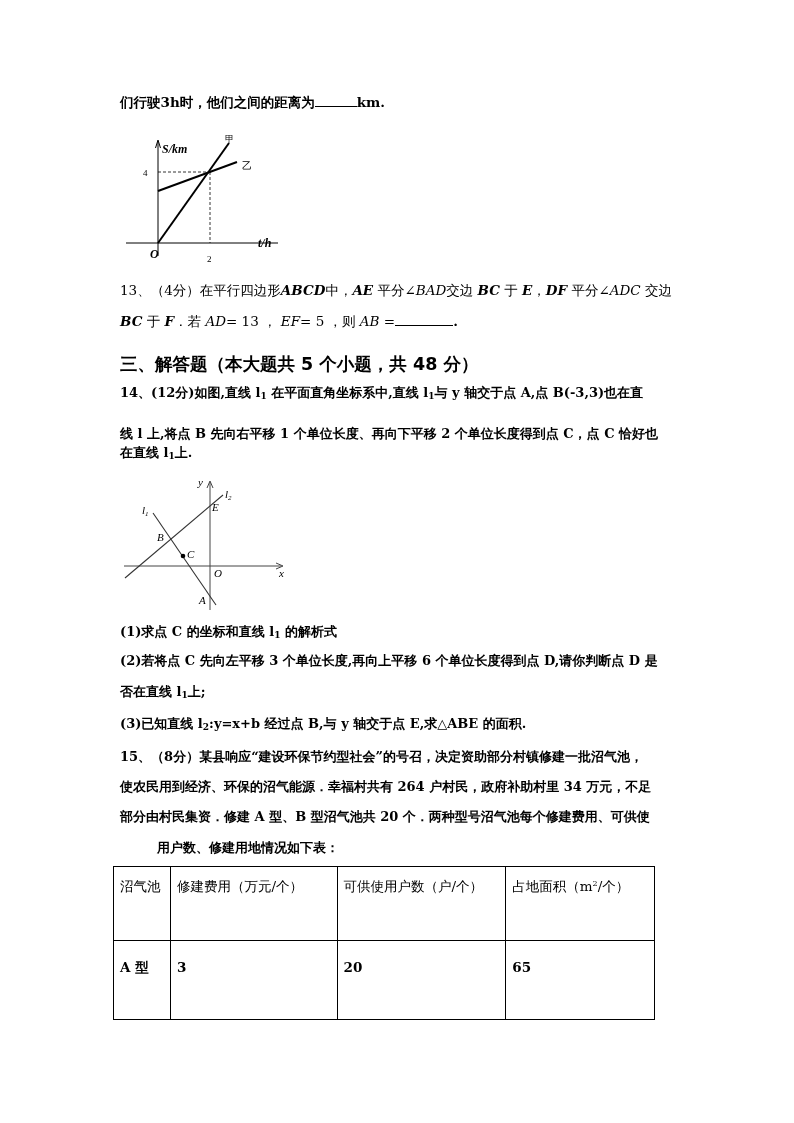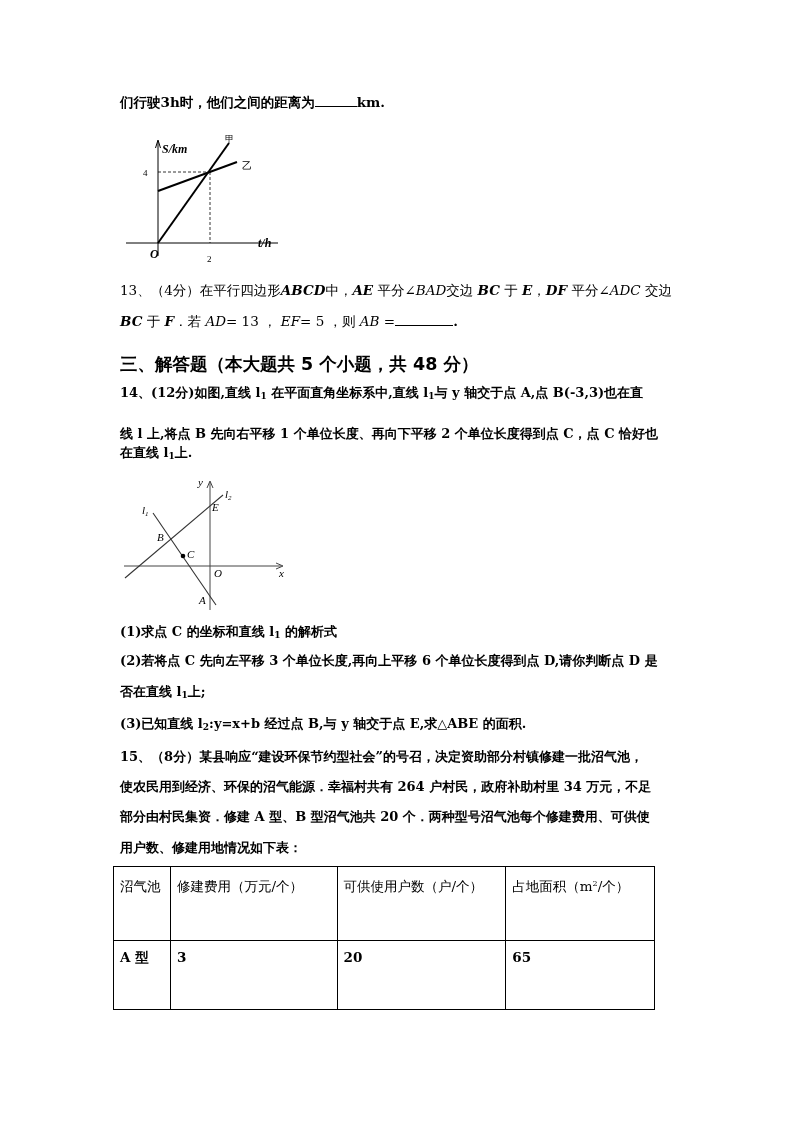--- a/index.html
+++ b/index.html
@@ -10,21 +10,21 @@
   .it { font-style: italic; }
   .blank { display: inline-block; border-bottom: 1px solid #000; height: 14px; vertical-align: baseline; }
   .section { position: absolute; left: 120px; top: 352px; font-size: 17.5px; font-weight: bold; white-space: nowrap; font-family: "DejaVu Sans", "Liberation Sans", sans-serif; }
   sub { font-size: 9px; vertical-align: -2px; }
   sup { font-size: 8px; }
   svg { position: absolute; overflow: visible; }
   svg text { font-family: "Liberation Serif", serif; }
   table.tbl { position: absolute; left: 113px; top: 866px; width: 542px; border-collapse: collapse; font-size: 13.5px; }
   table.tbl td { border: 1.3px solid #000; vertical-align: top; padding: 11px 6px 0 6px; white-space: nowrap; }
   table.tbl tr.r1 td { height: 62px; }
-  table.tbl tr.r2 td { height: 60px; padding-top: 8px; font-weight: bold; }
+  table.tbl tr.r2 td { height: 60px; padding-top: 18px; font-weight: bold; }
 </style>
 </head>
 <body>
 
 <div class="line bold" style="top:92px;">
   <span>们行驶3h时，他们之间的距离为</span><span class="blank" style="width:42px;"></span><span>km.</span>
 </div>
 
 <svg width="794" height="1123" style="left:0;top:0;pointer-events:none;">
   <defs>
@@ -95,21 +95,21 @@
 <div class="line bold" style="top:683px;font-size:13px;">
   <span>否在直线 l</span><sub>1</sub><span>上;</span>
 </div>
 <div class="line bold" style="top:715px;font-size:13px;">
   <span>(3)已知直线 l</span><sub>2</sub><span>:y=x+b 经过点 B,与 y 轴交于点 E,求△ABE 的面积.</span>
 </div>
 
 <div class="line bold" style="top:748px;font-size:13px;">15、（8分）某县响应“建设环保节约型社会”的号召，决定资助部分村镇修建一批沼气池，</div>
 <div class="line bold" style="top:778px;font-size:13px;">使农民用到经济、环保的沼气能源．幸福村共有 264 户村民，政府补助村里 34 万元，不足</div>
 <div class="line bold" style="top:808px;font-size:13px;">部分由村民集资．修建 A 型、B 型沼气池共 20 个．两种型号沼气池每个修建费用、可供使</div>
-<div class="line bold" style="top:839px;font-size:13px;">用户数、修建用地情况如下表：</div>
+<div class="line bold" style="top:839px;font-size:13px;margin-left:37px;">用户数、修建用地情况如下表：</div>
 
 <table class="tbl">
   <colgroup>
     <col style="width:57px;">
     <col style="width:167px;">
     <col style="width:169px;">
     <col style="width:149px;">
   </colgroup>
   <tbody>
       <tr class="r1">

